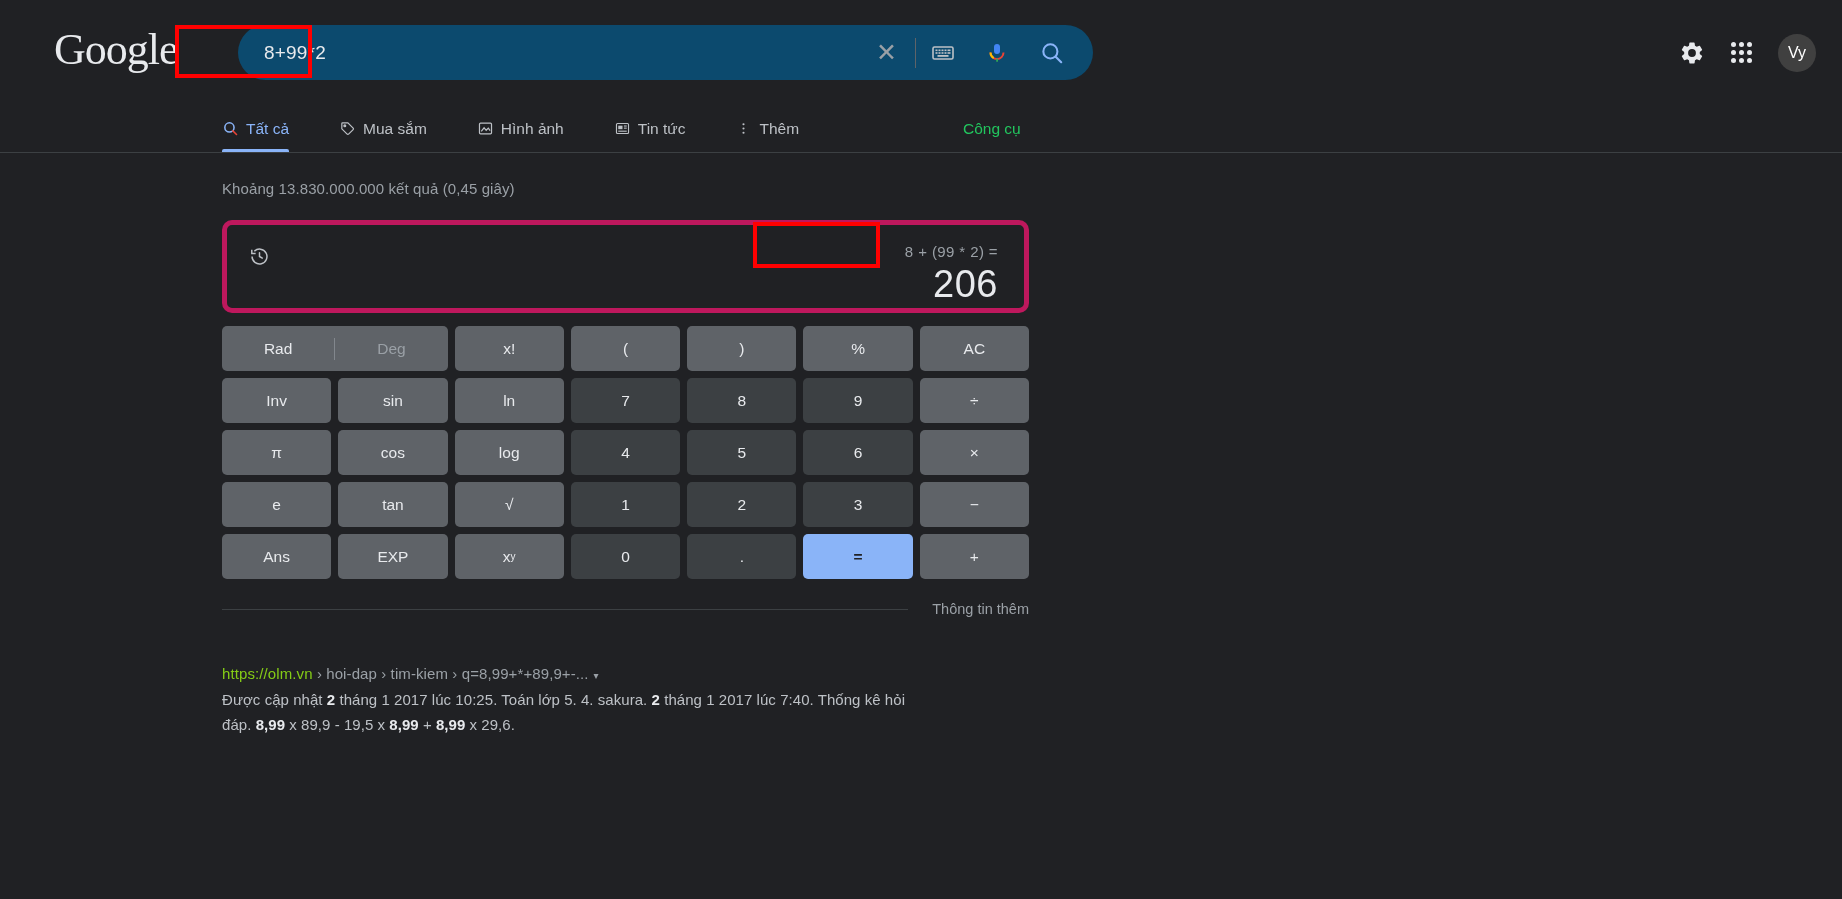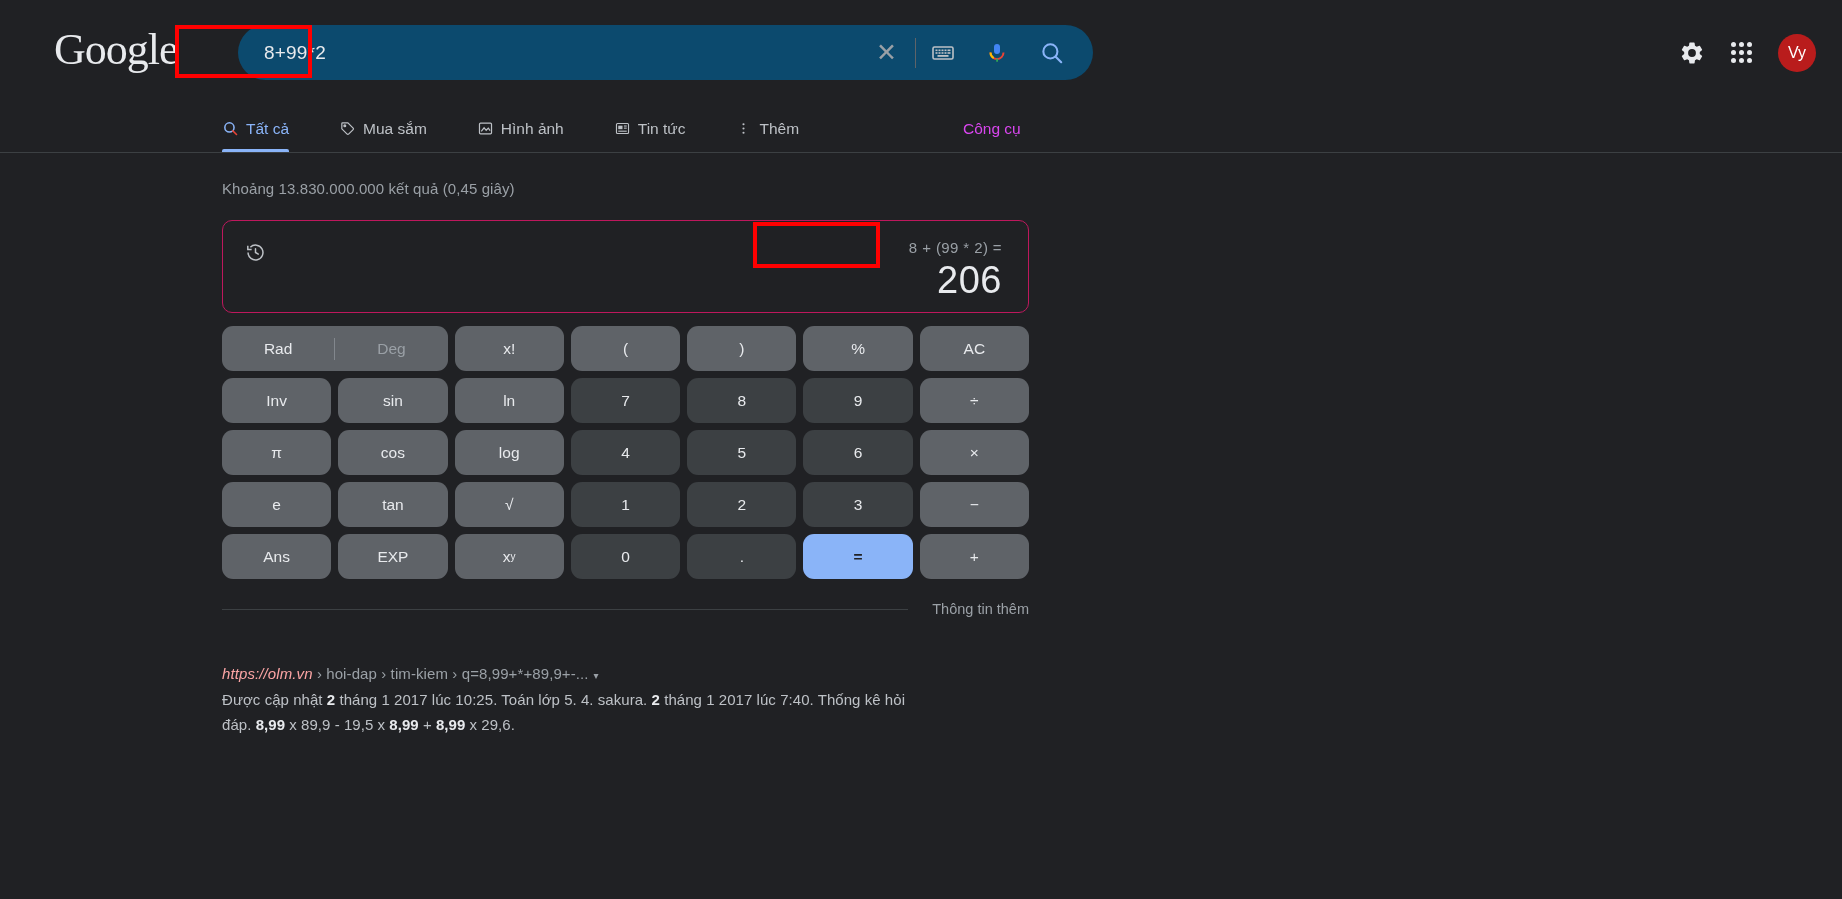--- a/index.html
+++ b/index.html
@@ -81,21 +81,21 @@
 
   
   .header-right {
     position: absolute;
     right: 26px; top: 0; height: 105px;
     display: flex; align-items: center; gap: 26px;
   }
   .gear, .apps { cursor: pointer; display: flex; }
   .avatar {
     width: 38px; height: 38px; border-radius: 50%;
-    background: #b91c1c;
+    background: #404040;
     color: #fff; font-size: 16px; font-weight: 500;
     display: flex; align-items: center; justify-content: center;
     cursor: pointer;
   }
   .apps-grid {
     display: grid;
     grid-template-columns: repeat(3, 5px);
     grid-template-rows: repeat(3, 5px);
     gap: 3px;
   }
@@ -126,21 +126,21 @@
     position: absolute;
     left: 0; right: 17px; bottom: 0;
     height: 3px; background: #8ab4f8;
     border-radius: 2px 2px 0 0;
   }
   .tools-btn {
     position: absolute;
     left: 963px; top: 0;
     height: 47px;
     display: flex; align-items: center;
-    font-size: 15.5px; color: #d946ef; cursor: pointer;
+    font-size: 15.5px; color: #22c55e; cursor: pointer;
   }
   .tabs-divider {
     position: absolute;
     left: 0; right: 0; top: 47px;
     height: 1px; background: #3c4043;
   }
 
   
   .content { padding-left: 222px; padding-top: 21px; }
   .result-count {
@@ -149,21 +149,21 @@
     margin-bottom: 23px;
     letter-spacing: .1px;
   }
 
   
   .calc {
     width: 807px;
   }
   .calc-display {
     height: 93px;
-    border: 1px solid #be185d;
+    border: 5px solid #be185d;
     border-radius: 10px;
     display: flex;
     align-items: flex-start;
     justify-content: space-between;
     padding: 18px 22px 0 22px;
     position: relative;
   }
   .history-icon { margin-top: 3px; }
   .calc-expr-wrap {
     text-align: right;
@@ -183,21 +183,21 @@
   }
 
   .keypad {
     margin-top: 13px;
     display: grid;
     grid-template-columns: repeat(7, 1fr);
     gap: 7px;
   }
   .key {
     height: 45px;
-    border-radius: 11px;
+    border-radius: 5px;
     background: #5f6368;
     color: #e8eaed;
     font-size: 15.5px;
     display: flex; align-items: center; justify-content: center;
     cursor: pointer;
     user-select: none;
   }
   .key.num { background: #3c4043; }
   .key.eq { background: #8ab4f8; color: #202124; font-weight: 600; }
   .key.span2 { grid-column: span 2; }
@@ -221,21 +221,21 @@
   .more-info { font-size: 14.5px; color: #9aa0a6; cursor: pointer; }
 
   
   .web-results { margin-top: 48px; }
   .res { margin-bottom: 26px; }
   .res.indent { margin-left: 18px; }
   .res-url {
     font-size: 15px; color: #bdc1c6; margin-bottom: 5px;
     letter-spacing: .1px; cursor: pointer;
   }
-  .res-url .dom { color: #fca5a5; font-style: italic; }
+  .res-url .dom { color: #84cc16; }
   .res-url .path { color: #9aa0a6; }
   .res-caret { color: #9aa0a6; font-size: 10px; margin-left: 5px; }
   .res-title {
     font-size: 22.5px;
     color: #8ab4f8;
     line-height: 30px;
     margin-bottom: 5px;
     cursor: pointer;
   }
   .res-snippet {

